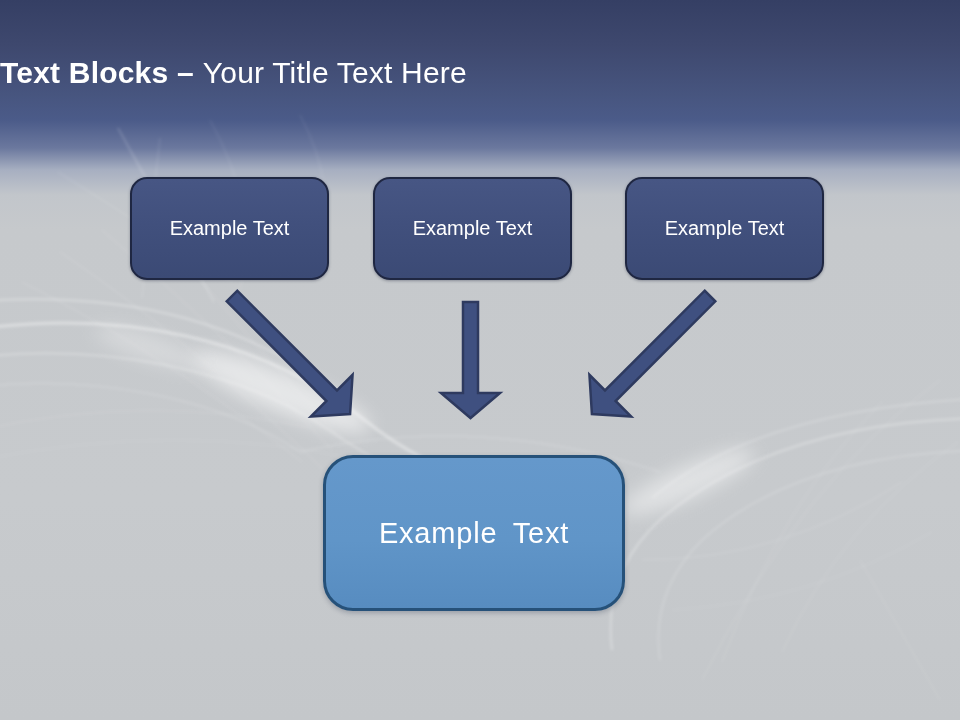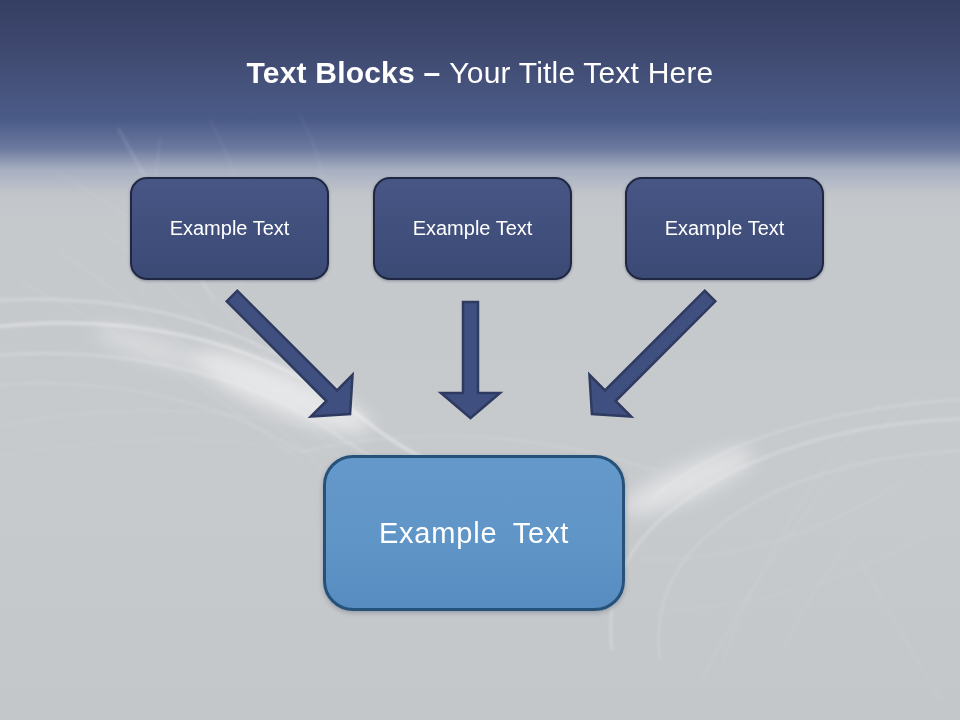--- a/index.html
+++ b/index.html
@@ -18,21 +18,21 @@
       #6b789e 148px,
       #a7afc1 170px,
       #c2c6cb 195px,
       #c6c9cc 230px,
       #c7cacd 500px,
       #c4c7ca 720px);
   }
   .texture{position:absolute;inset:0;pointer-events:none;}
   .slide-title{
     position:absolute;top:54px;left:0;width:960px;
-    text-align:center;color:#ffffff;font-size:30px;line-height:38px;
+    text-align:left;color:#ffffff;font-size:30px;line-height:38px;
     letter-spacing:.2px;white-space:nowrap;
   }
   .slide-title .t-bold{font-weight:700;}
   .slide-title .t-reg{font-weight:400;margin-left:9px;}
   .tblock{
     position:absolute;top:177px;height:103px;width:199px;
     box-sizing:border-box;
     background:linear-gradient(to bottom,#475684 0%,#41507d 45%,#3b4a75 100%);
     border:2px solid #1f2742;border-radius:17px;
     display:flex;align-items:center;justify-content:center;

